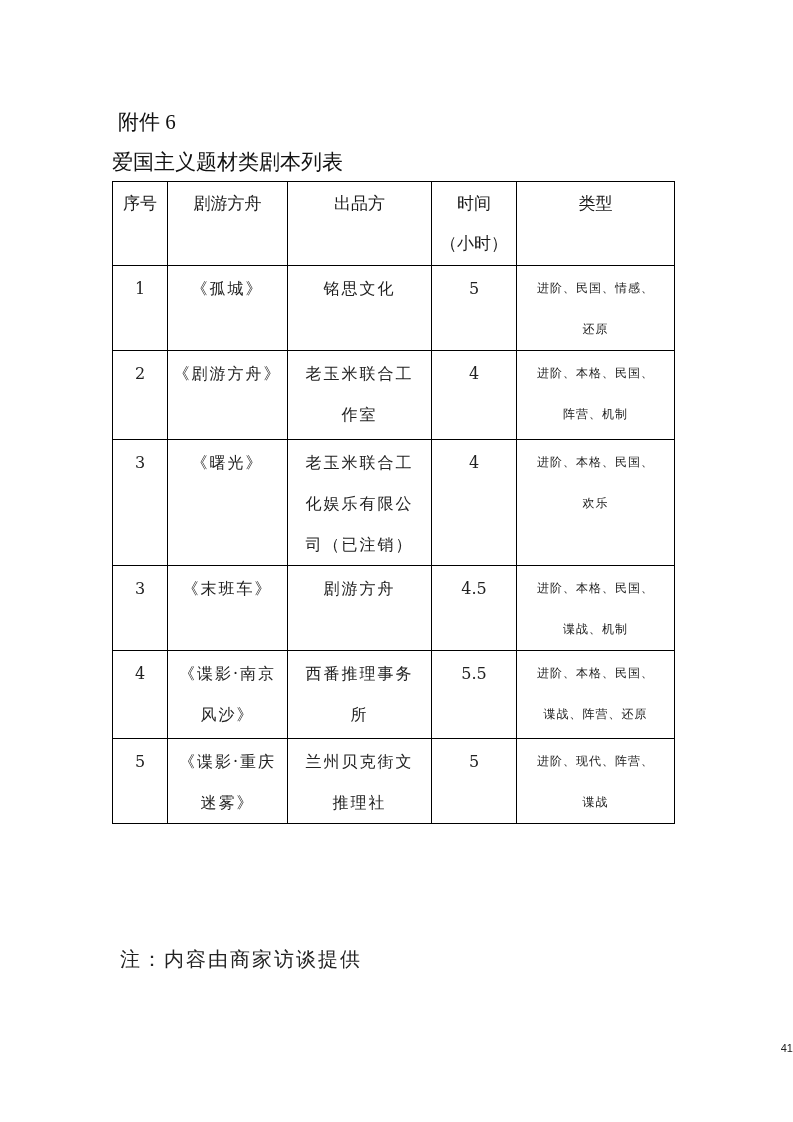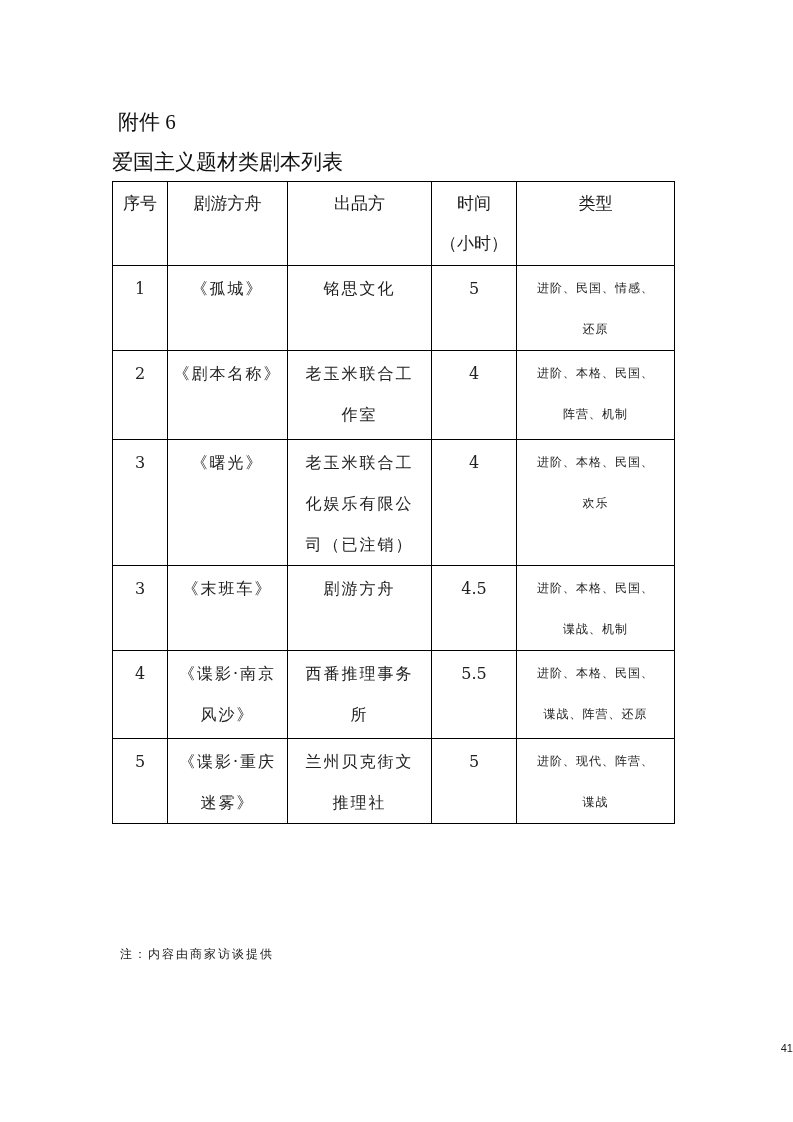--- a/index.html
+++ b/index.html
@@ -5,21 +5,21 @@
   html, body { margin: 0; padding: 0; background: #ffffff; }
   body { width: 793px; height: 1122px; position: relative; overflow: hidden; color: #1a1a1a; }
   .attach { position: absolute; left: 118px; top: 108px; font-family: Liberation Serif, serif; font-size: 21px; color: #111; }
   .title { position: absolute; left: 112px; width: 562px; top: 148px; text-align: left; font-family: "DejaVu Sans", sans-serif; font-size: 21px; color: #111; }
   table.main { position: absolute; left: 112px; top: 181px; border-collapse: collapse; table-layout: fixed; width: 562px; }
   table.main td, table.main th { border: 1.4px solid #000; vertical-align: top; text-align: center; padding: 0; }
   th { font-family: Liberation Sans, sans-serif; font-size: 17px; font-weight: normal; line-height: 40px; padding-top: 2px !important; }
   td { font-family: "DejaVu Serif", serif; font-size: 16px; line-height: 41px; color: #222; padding-top: 2px !important; }
   td.name, td.maker, td.genre { letter-spacing: 2px; }
   td.genre { letter-spacing: 1px; font-size: 12px; margin-left: 12px; }
-  .note { position: absolute; left: 120px; top: 946px; font-family: Liberation Serif, serif; font-size: 12px; letter-spacing: 2px; color: #222; }
+  .note { position: absolute; left: 120px; top: 946px; font-family: Liberation Serif, serif; font-size: 20px; letter-spacing: 2px; color: #222; }
   .page-num { position: absolute; left: 0; width: 793px; top: 1042px; text-align: right; font-family: "Liberation Sans", sans-serif; font-size: 11px; color: #222; }
   .line { display: block; }
 </style>
 </head>
 <body>
 
 <div class="attach">附件 6</div>
 <div class="title">爱国主义题材类剧本列表</div>
 
 <table class="main">
@@ -61,21 +61,21 @@
         </td>
       <td>5</td>
       <td class="genre">
           <span class="line">进阶、民国、情感、</span>
           <span class="line">还原</span>
         </td>
     </tr>
     <tr style="height:89px">
       <td>2</td>
       <td class="name">
-          <span class="line">《剧本名称》</span>
+          <span class="line">《剧游方舟》</span>
         </td>
       <td class="maker">
           <span class="line">老玉米联合工</span>
           <span class="line">作室</span>
         </td>
       <td>4</td>
       <td class="genre">
           <span class="line">进阶、本格、民国、</span>
           <span class="line">阵营、机制</span>
         </td>

